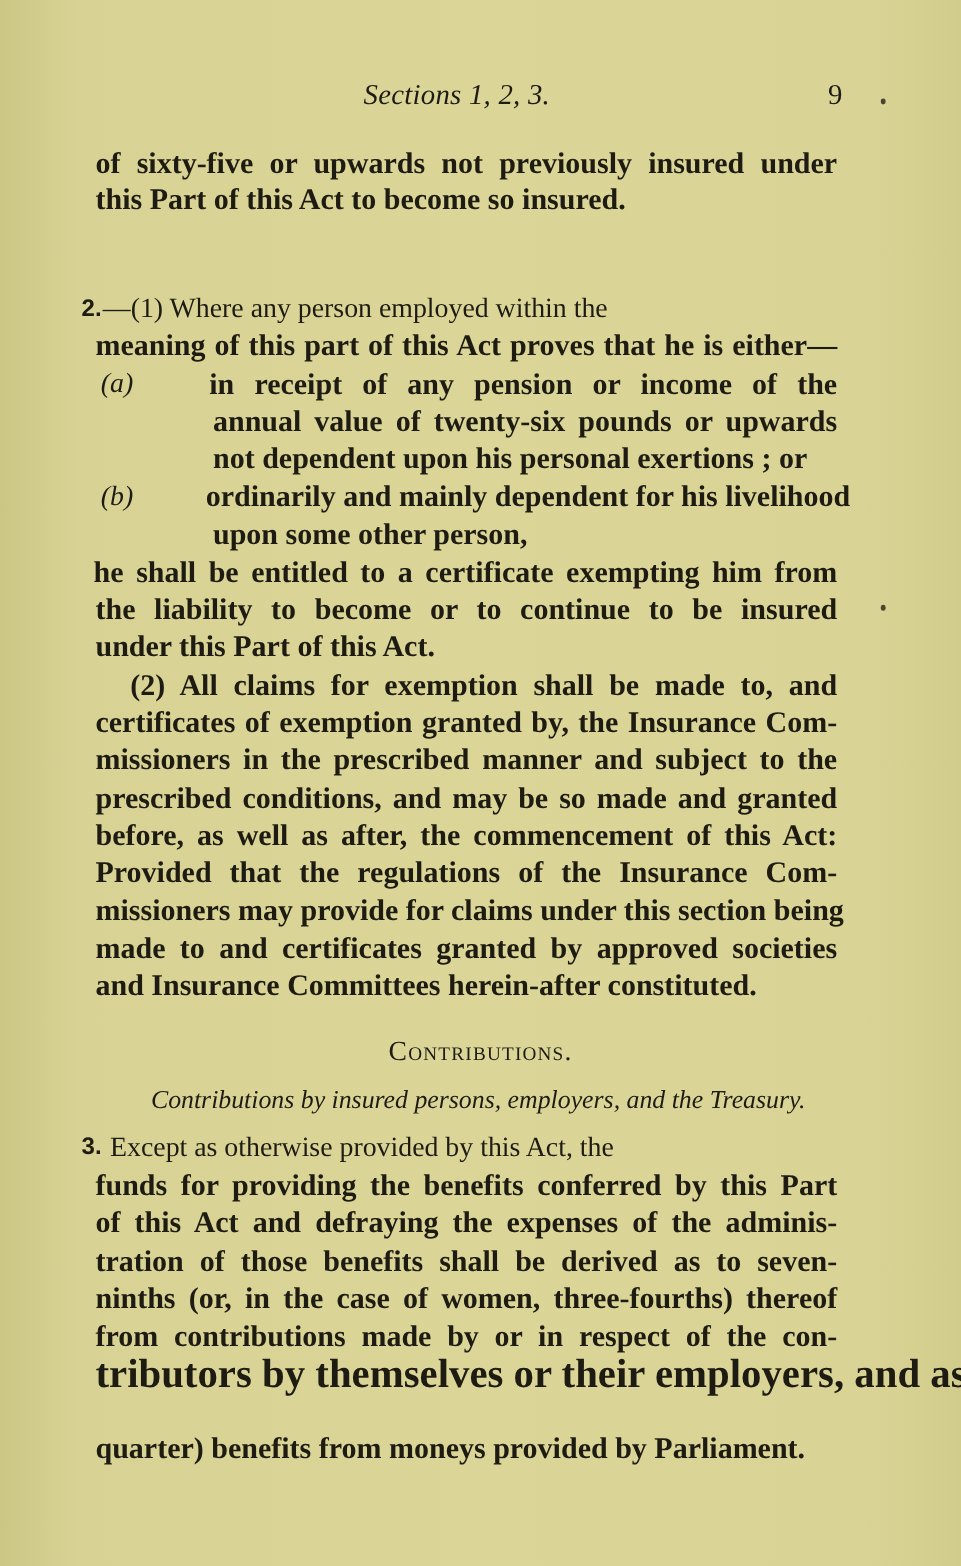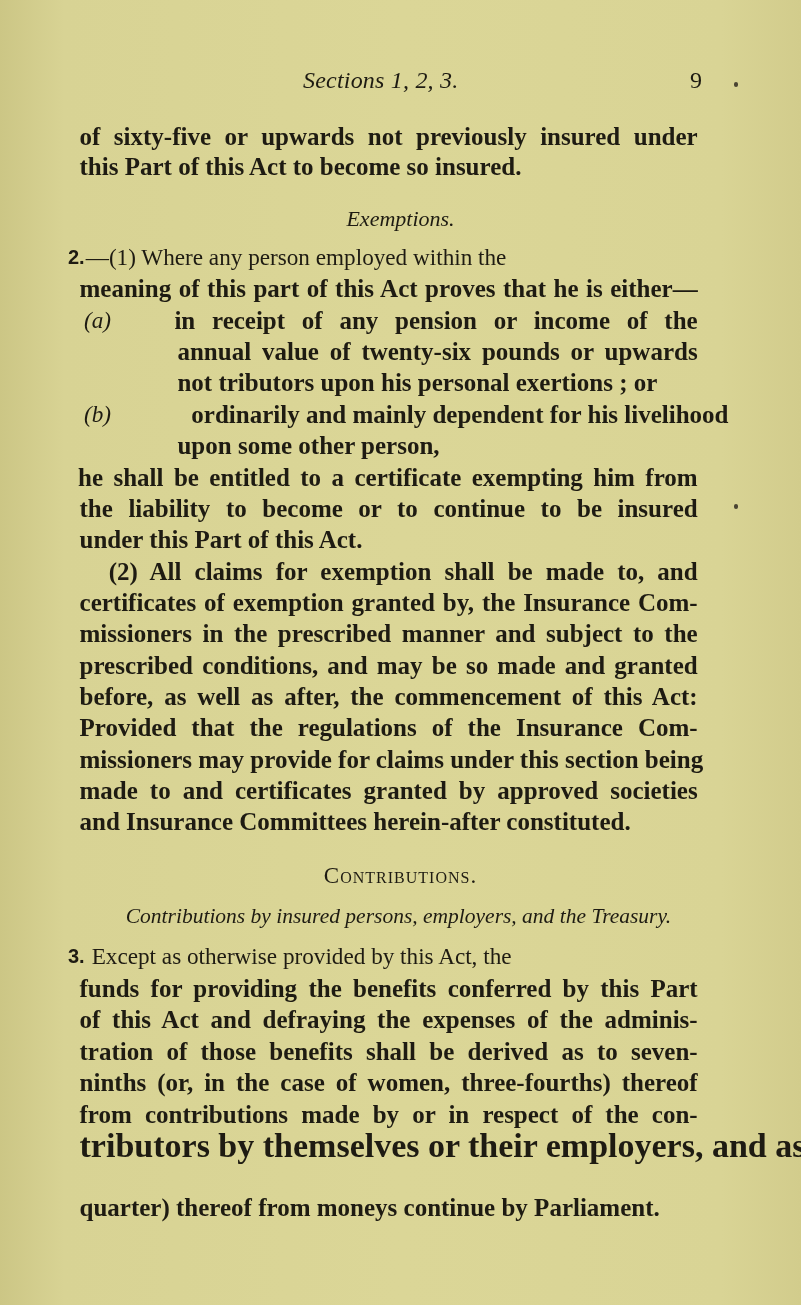--- a/index.html
+++ b/index.html
@@ -38,35 +38,34 @@
 
   <div>
     <span class="running-head" style="left:303px;top:67px;">Sections 1, 2, 3.</span>
     <span class="page-number" style="left:690px;top:67px;">9</span>
     <span class="mark" style="left:734px;top:82px;"></span>
   </div>
 
   <div class="line" style="top: 121px; left: 79.56px; width: 618.12px; font-size: 25px;">of sixty-five or upwards not previously insured under</div>
   <div class="line last" style="top: 151px; left: 79.56px; width: 618.12px; font-size: 25px;">this Part of this Act to become so insured.</div>
 
-  <div class="center italic" style="top:206px;left:0;width:801px;font-size:22px;">Exemptions.</div>
 
   <div style="position:absolute;top:242px;left:68px;width:388px;font-size:23.2px;line-height:31px;white-space:nowrap;display:flex;">
     <span class="bold-num" style="margin-right:1px;">2.</span>
     <span style="flex:1;text-align:justify;text-align-last:justify;">—(1) Where any person employed within the</span>
   </div>
   <div class="line" style="top: 273px; left: 79.56px; width: 618.12px; font-size: 25px;">meaning of this part of this Act proves that he is either—</div>
 
   <div style="position:absolute;top:305px;left:84px;font-size:23.2px;line-height:31px;" class="italic">(a)</div>
   <div class="line" style="top: 305px; left: 174.42px; width: 523.26px; font-size: 25px;">in receipt of any pension or income of the</div>
   <div class="line" style="top: 336px; left: 177.48px; width: 520.2px; font-size: 25px;">annual value of twenty-six pounds or upwards</div>
-  <div class="line last" style="top: 367px; left: 177.48px; width: 520.2px; font-size: 25px;">not tributors upon his personal exertions ; or</div>
+  <div class="line last" style="top: 367px; left: 177.48px; width: 520.2px; font-size: 25px;">not dependent upon his personal exertions ; or</div>
 
   <div style="position:absolute;top:399px;left:84px;font-size:23.2px;line-height:31px;" class="italic">(b)</div>
-  <div class="line" style="top: 399px; left: 171.36px; width: 526.32px; font-size: 25px; margin-left: 20px;">ordinarily and mainly dependent for his livelihood</div>
+  <div class="line" style="top: 399px; left: 171.36px; width: 526.32px; font-size: 25px;">ordinarily and mainly dependent for his livelihood</div>
   <div class="line last" style="top: 430px; left: 177.48px; width: 520.2px; font-size: 25px;">upon some other person,</div>
 
   <div class="line" style="top: 462px; left: 78.03px; width: 619.65px; font-size: 25px;">he shall be entitled to a certificate exempting him from</div>
   <div class="line" style="top: 493px; left: 79.56px; width: 618.12px; font-size: 25px;">the liability to become or to continue to be insured</div>
   <span class="mark" style="left:734px;top:504px;"></span>
   <div class="line last" style="top: 524px; left: 79.56px; width: 618.12px; font-size: 25px;">under this Part of this Act.</div>
 
   <div class="line" style="top: 556px; left: 108.63px; width: 589.05px; font-size: 25px;">(2) All claims for exemption shall be made to, and</div>
   <div class="line" style="top: 587px; left: 79.56px; width: 618.12px; font-size: 25px;">certificates of exemption granted by, the Insurance Com-</div>
   <div class="line" style="top: 618px; left: 79.56px; width: 618.12px; font-size: 25px;">missioners in the prescribed manner and subject to the</div>
@@ -83,14 +82,14 @@
   <div style="position:absolute;top:941px;left:68px;width:388px;font-size:23.2px;line-height:31px;white-space:nowrap;display:flex;">
     <span class="bold-num" style="margin-right:7px;">3.</span>
     <span style="flex:1;text-align:justify;text-align-last:justify;">Except as otherwise provided by this Act, the</span>
   </div>
   <div class="line" style="top: 973px; left: 79.56px; width: 618.12px; font-size: 25px;">funds for providing the benefits conferred by this Part</div>
   <div class="line" style="top: 1004px; left: 79.56px; width: 618.12px; font-size: 25px;">of this Act and defraying the expenses of the adminis-</div>
   <div class="line" style="top: 1036px; left: 79.56px; width: 618.12px; font-size: 25px;">tration of those benefits shall be derived as to seven-</div>
   <div class="line" style="top: 1067px; left: 79.56px; width: 618.12px; font-size: 25px;">ninths (or, in the case of women, three-fourths) thereof</div>
   <div class="line" style="top: 1099px; left: 79.56px; width: 618.12px; font-size: 25px;">from contributions made by or in respect of the con-</div>
   <div class="line" style="top: 1130px; left: 79.56px; width: 618.12px; font-size: 34px;">tributors by themselves or their employers, and as to</div>
-  <div class="line last" style="top: 1192px; left: 79.56px; width: 618.12px; font-size: 25px;">quarter) thereof from moneys continue by Parliament.</div>
+  <div class="line last" style="top: 1192px; left: 79.56px; width: 618.12px; font-size: 25px;">quarter) benefits from moneys provided by Parliament.</div>
 </div>
 
 </body></html>

